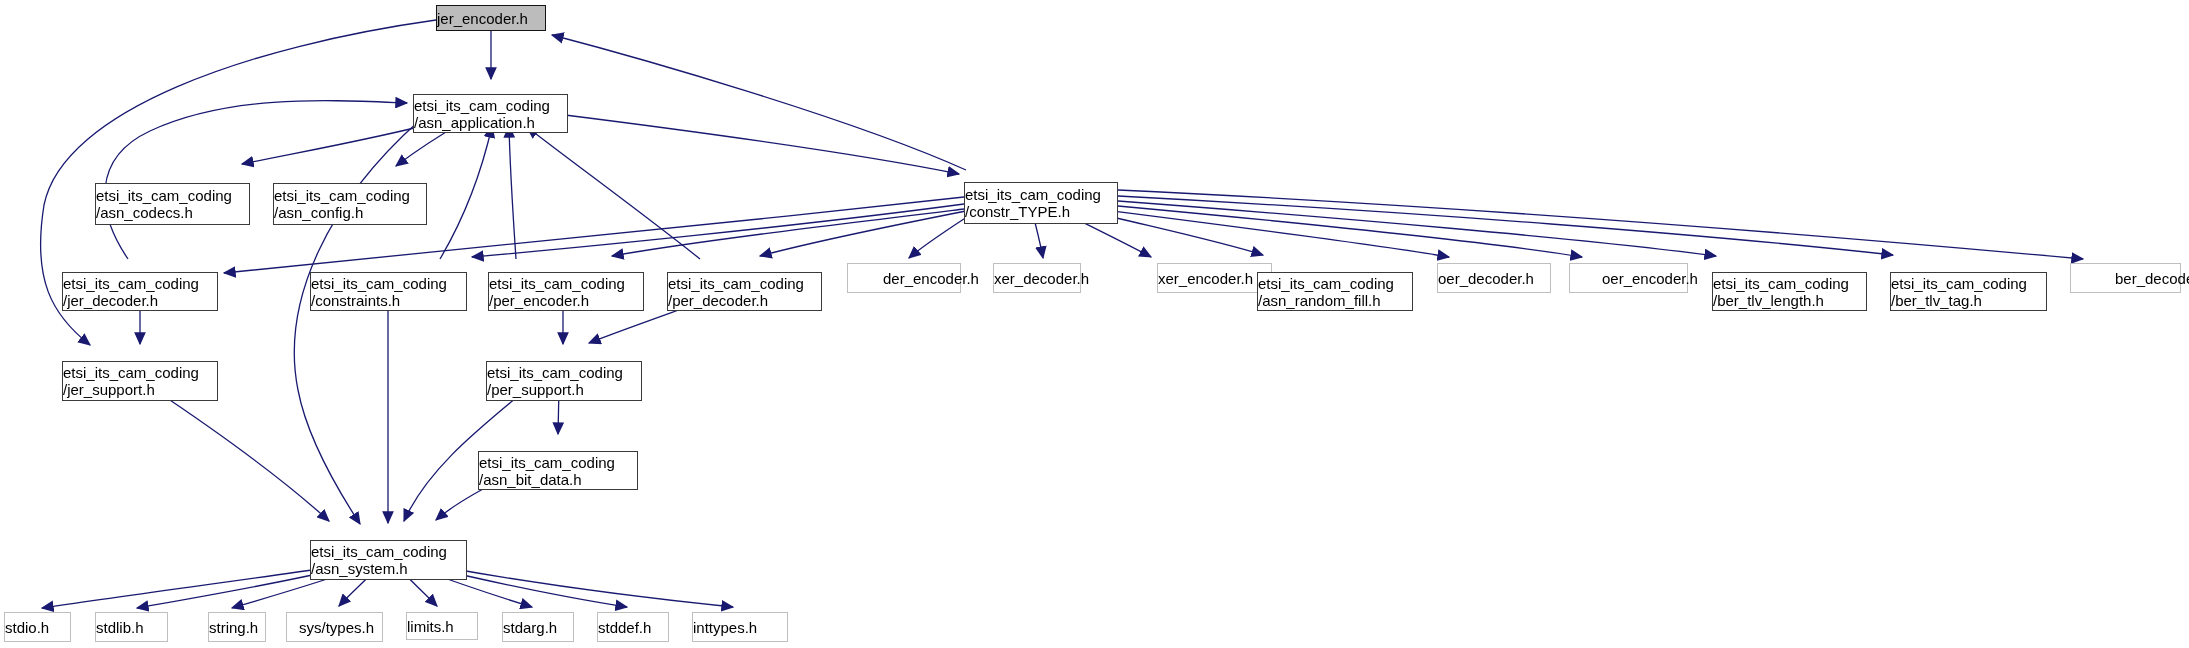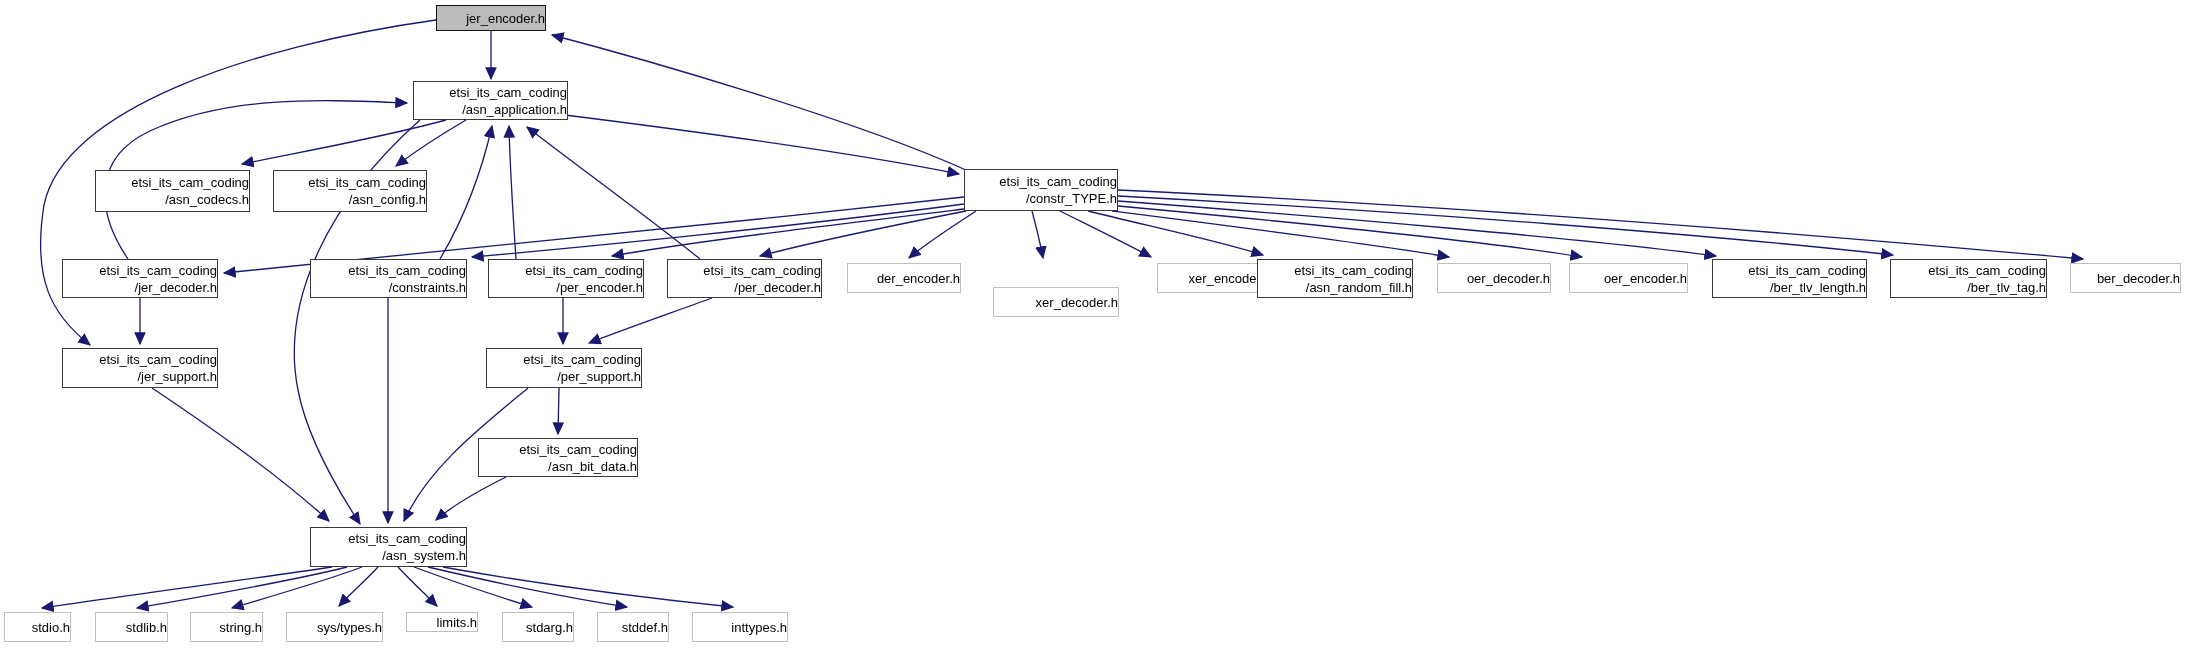--- a/index.html
+++ b/index.html
@@ -1,23 +1,23 @@
 <!DOCTYPE html>
 <html><head>
 <meta charset="utf-8">
 <style>
   html,body{margin:0;padding:0;background:#ffffff;}
   .canvas{position:relative;width:2189px;height:648px;background:#ffffff;overflow:hidden;
           font-family:"Liberation Sans","DejaVu Sans",sans-serif;}
   svg.edge-layer{position:absolute;left:0;top:0;}
   .edge{fill:none;stroke:#191970;stroke-width:1.3px;marker-end:url(#arrow);}
   .node{position:absolute;box-sizing:border-box;background:#ffffff;color:#000;
-        display:flex;flex-direction:column;justify-content:center;align-items:flex-end;
-        font-size:13px;line-height:17px;text-align:center;white-space:nowrap;}
-  .node.internal{border:1.4px solid #3a3a3a;}
+        display:flex;flex-direction:column;justify-content:center;align-items:flex-start;
+        font-size:15px;line-height:17px;text-align:center;white-space:nowrap;}
+  .node.internal{border:1.4px solid #3a3a3a;margin-top:13px;}
   .node.external{border:1.2px solid #bfbfbf;}
   .node.root{border:1.6px solid #141414;background:#bcbcbc;}
   .lbl{pointer-events:none;}
 </style>
 </head>
 <body>
 
 <div class="canvas">
   <svg class="edge-layer" width="2189" height="648">
     <defs>
@@ -98,21 +98,21 @@
         <div class="lbl">etsi_its_cam_coding</div>
         <div class="lbl">/per_encoder.h</div>
       </div>
       <div class="node internal" style="left: 667px; top: 259px; width: 155px; height: 39px;">
         <div class="lbl">etsi_its_cam_coding</div>
         <div class="lbl">/per_decoder.h</div>
       </div>
       <div class="node external" style="left: 847px; top: 263px; width: 114px; height: 30px; padding-left: 35px;">
         <div class="lbl">der_encoder.h</div>
       </div>
-      <div class="node external" style="left: 993px; top: 263px; width: 126px; height: 30px; margin-top: 24px;">
+      <div class="node external" style="left: 993px; top: 263px; width: 88px; height: 30px;">
         <div class="lbl">xer_decoder.h</div>
       </div>
       <div class="node external" style="left: 1120px; top: 263px; width: 115px; height: 30px; margin-left: 37px;">
         <div class="lbl">xer_encoder.h</div>
       </div>
       <div class="node internal" style="left: 1257px; top: 259px; width: 156px; height: 39px;">
         <div class="lbl">etsi_its_cam_coding</div>
         <div class="lbl">/asn_random_fill.h</div>
       </div>
       <div class="node external" style="left: 1437px; top: 263px; width: 114px; height: 30px;">
@@ -147,27 +147,27 @@
       <div class="node internal" style="left: 310px; top: 527px; width: 157px; height: 40px;">
         <div class="lbl">etsi_its_cam_coding</div>
         <div class="lbl">/asn_system.h</div>
       </div>
       <div class="node external" style="left: 4px; top: 612px; width: 67px; height: 30px;">
         <div class="lbl">stdio.h</div>
       </div>
       <div class="node external" style="left: 95px; top: 612px; width: 73px; height: 30px;">
         <div class="lbl">stdlib.h</div>
       </div>
-      <div class="node external" style="left: 190px; top: 612px; width: 73px; height: 30px;">
+      <div class="node external" style="left: 208px; top: 612px; width: 58px; height: 30px;">
         <div class="lbl">string.h</div>
       </div>
       <div class="node external" style="left: 286px; top: 612px; width: 97px; height: 30px; padding-left: 12px;">
         <div class="lbl">sys/types.h</div>
       </div>
-      <div class="node external" style="left: 406px; top: 612px; width: 72px; height: 20px;">
+      <div class="node external" style="left: 406px; top: 612px; width: 72px; height: 28px;">
         <div class="lbl">limits.h</div>
       </div>
       <div class="node external" style="left: 502px; top: 612px; width: 72px; height: 30px;">
         <div class="lbl">stdarg.h</div>
       </div>
       <div class="node external" style="left: 597px; top: 612px; width: 72px; height: 30px;">
         <div class="lbl">stddef.h</div>
       </div>
       <div class="node external" style="left: 692px; top: 612px; width: 96px; height: 30px;">
         <div class="lbl">inttypes.h</div>

